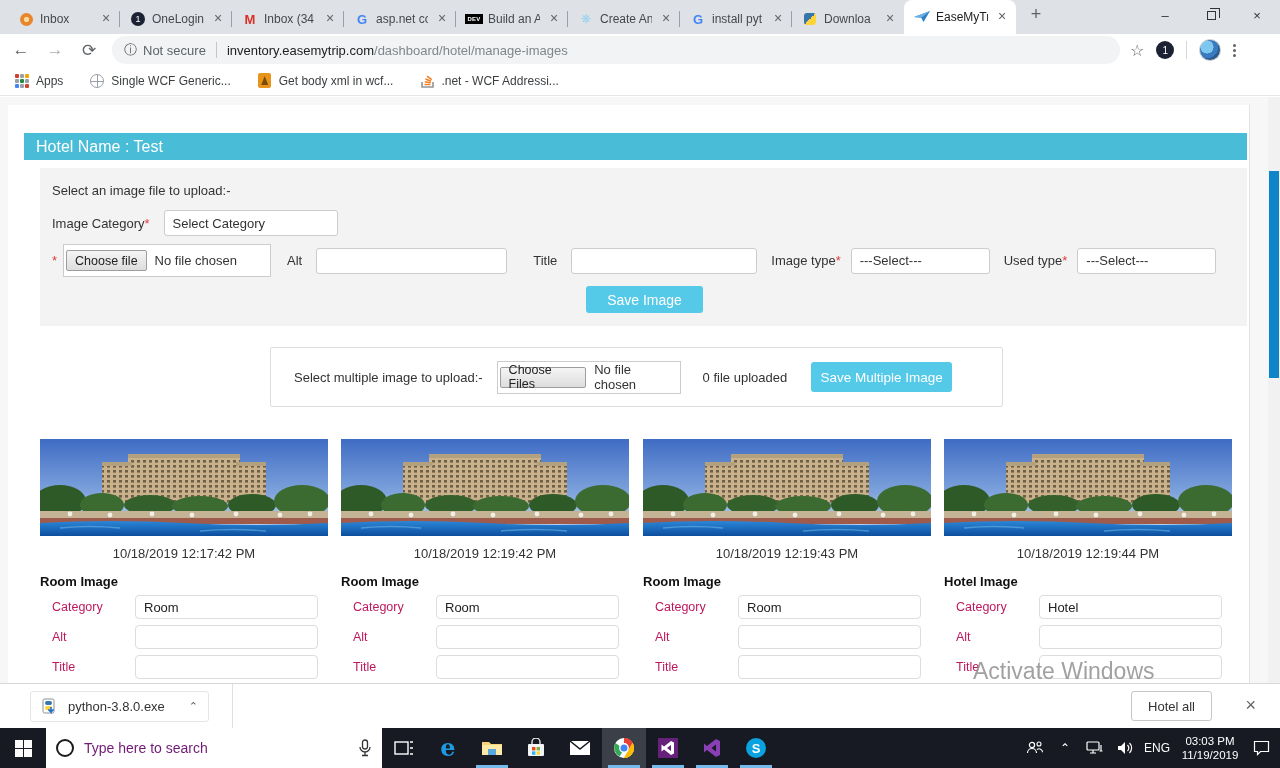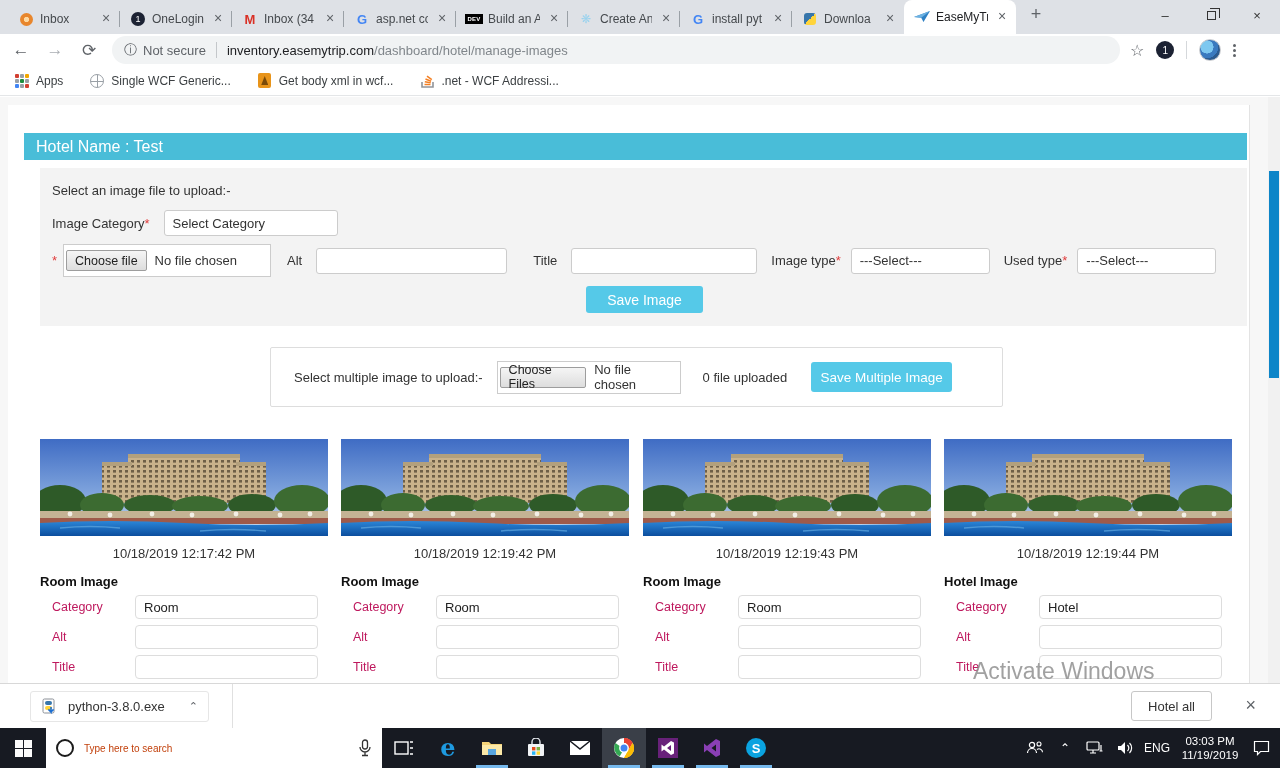--- a/index.html
+++ b/index.html
@@ -96,21 +96,21 @@
   #show-all { position:absolute; right:68px; top:7px; height:30px; padding:0 16px; background:#fff; border:1px solid #c7c7c7; border-radius:3px; font-size:13px; color:#333; font-family:"Liberation Sans",sans-serif; }
   #dl-close { position:absolute; right:24px; top:11px; font-size:18px; color:#5f6368; }
 
   
   #taskbar { position:absolute; left:0; top:728px; width:1280px; height:40px; background:#171a22; display:flex; align-items:center; }
   #start { width:46px; height:40px; display:flex; align-items:center; justify-content:center; }
   .win-logo { display:grid; grid-template-columns:8px 8px; grid-template-rows:8px 8px; gap:1px; }
   .win-logo i { background:#fbfbfb; }
   #tsearch { width:336px; height:40px; background:#fff; display:flex; align-items:center; padding:0 10px; gap:10px; }
   #tsearch .ring { width:18px; height:18px; border:2.5px solid #1b1b1b; border-radius:50%; }
-  #tsearch .ph { flex:1; font-size:10px; color:#c2410c; }
+  #tsearch .ph { flex:1; font-size:14px; color:#701a75; }
   .tb-icon { width:44px; height:40px; display:flex; align-items:center; justify-content:center; position:relative; }
   .tb-icon.hl { background:#3a3f48; }
   .tb-icon .ul { position:absolute; left:6px; right:6px; bottom:0; height:3px; background:#76b9ed; }
   #tray { position:absolute; right:0; top:0; height:40px; display:flex; align-items:center; gap:4px; padding-right:6px; color:#fff; }
   .tray-ic { width:26px; height:40px; display:flex; align-items:center; justify-content:center; color:#fff; }
   #clock { text-align:center; font-size:11.5px; line-height:14px; color:#fff; width:68px; }
   #lang { font-size:12px; width:30px; text-align:center; }
 
   svg { display:block; }
 </style>

